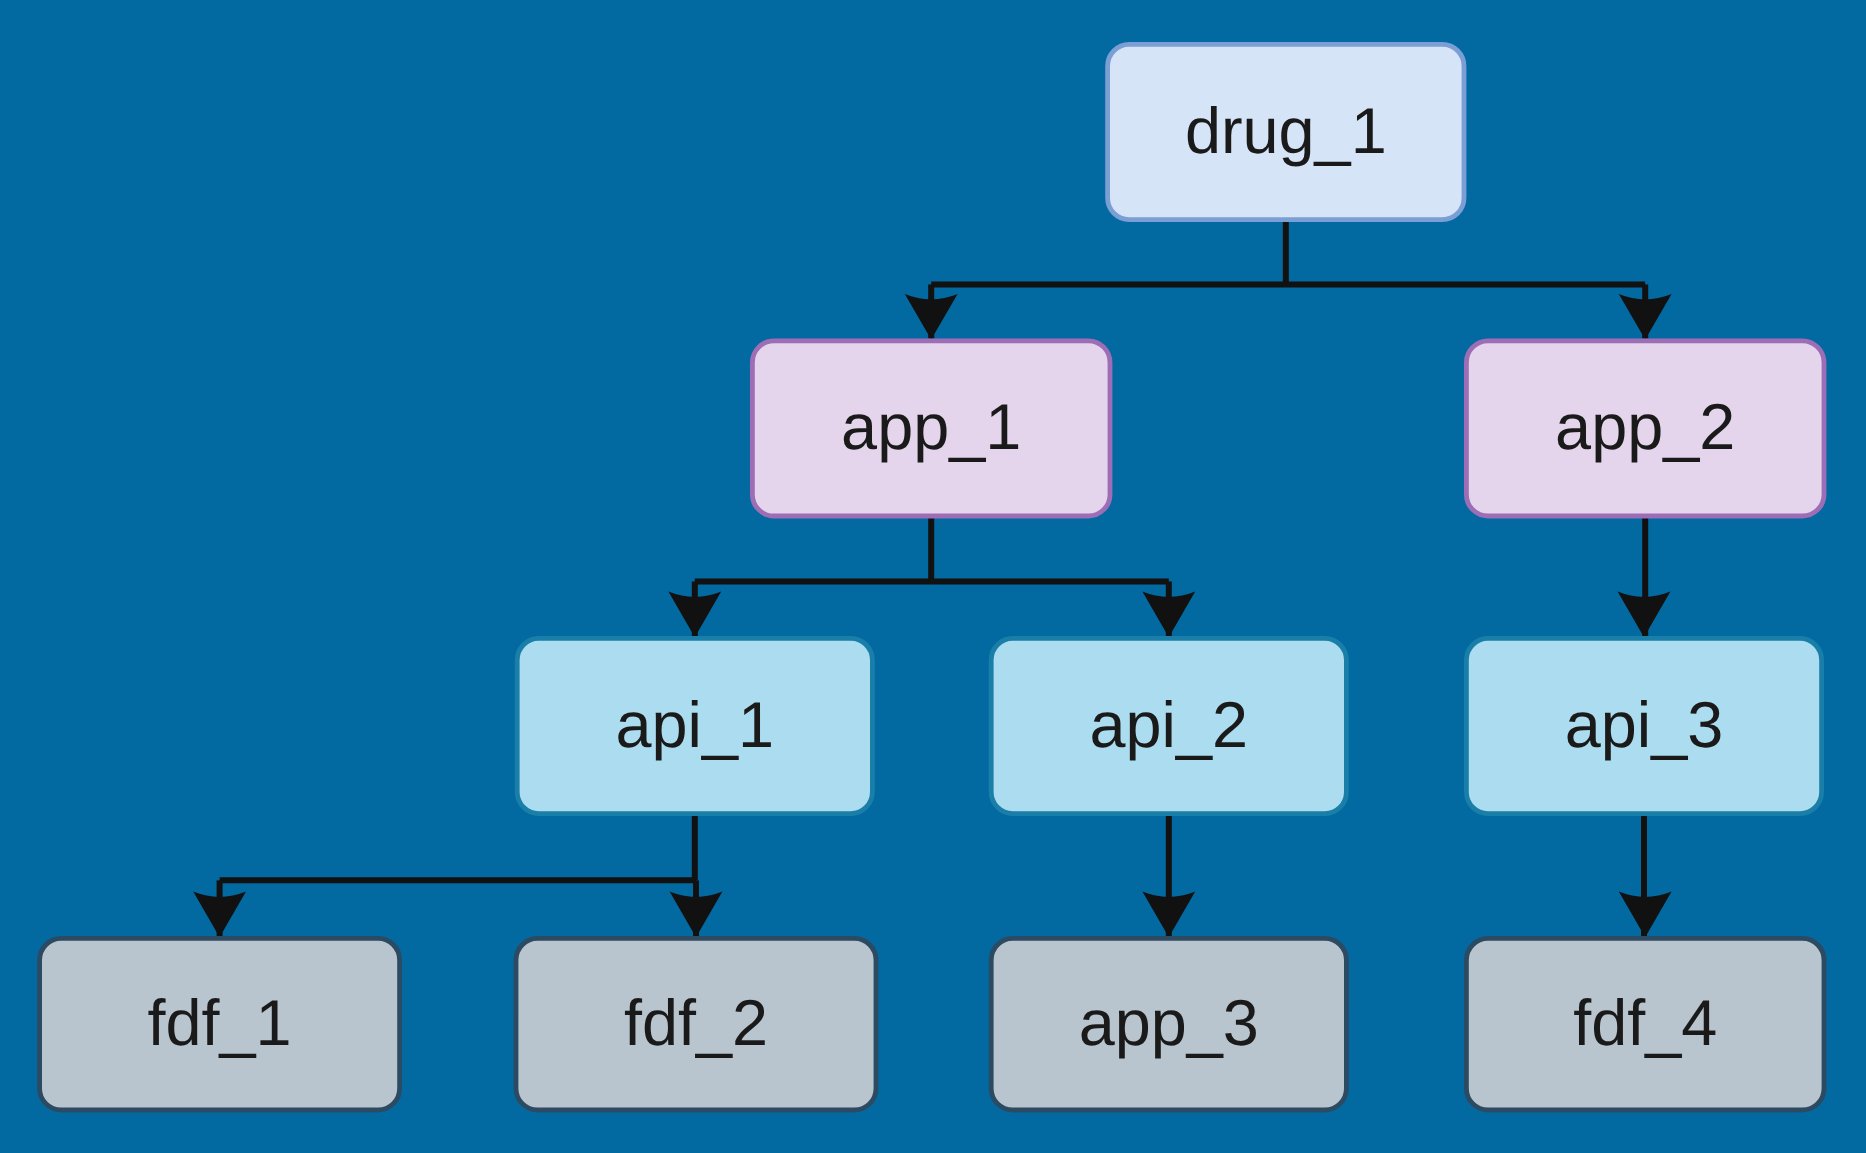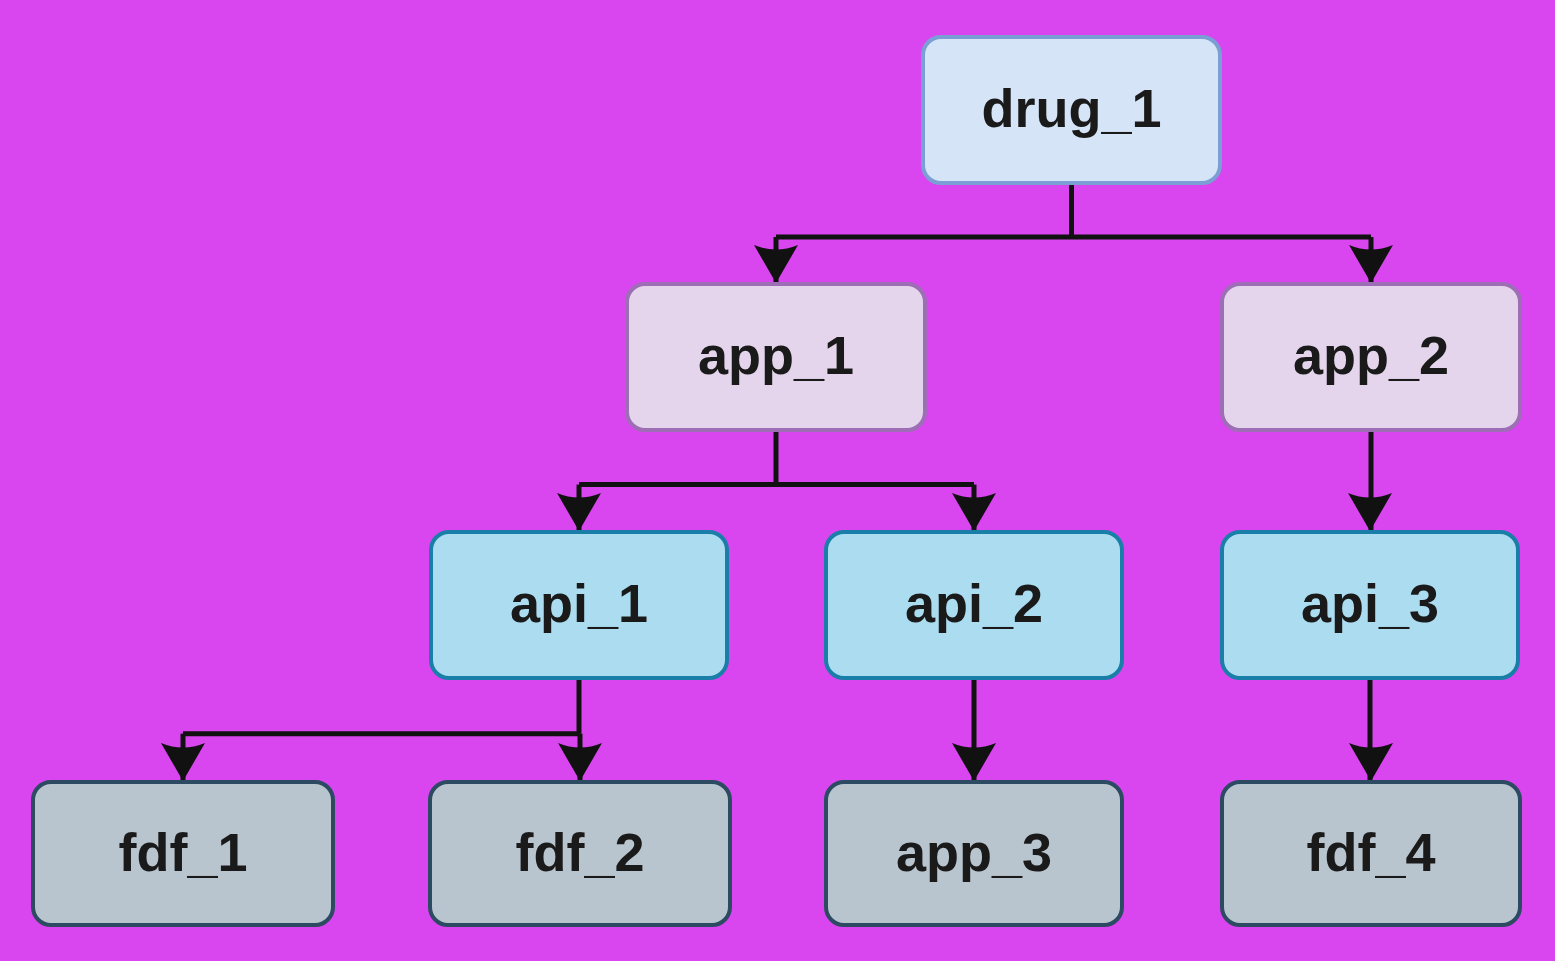--- a/index.html
+++ b/index.html
@@ -11,22 +11,21 @@
   body {
     width: 1555px;
     height: 961px;
     font-family: "Liberation Sans", sans-serif;
     overflow: hidden;
   }
   #flow-root {
     position: relative;
     width: 1555px;
     height: 961px;
-    background: #d946ef;
-    font-weight: bold;
+    background: #0369a1;
   }
   svg#flow-svg {
     position: absolute;
     top: 0;
     left: 0;
     width: 1555px;
     height: 961px;
     display: block;
   }
   .node-rect {

